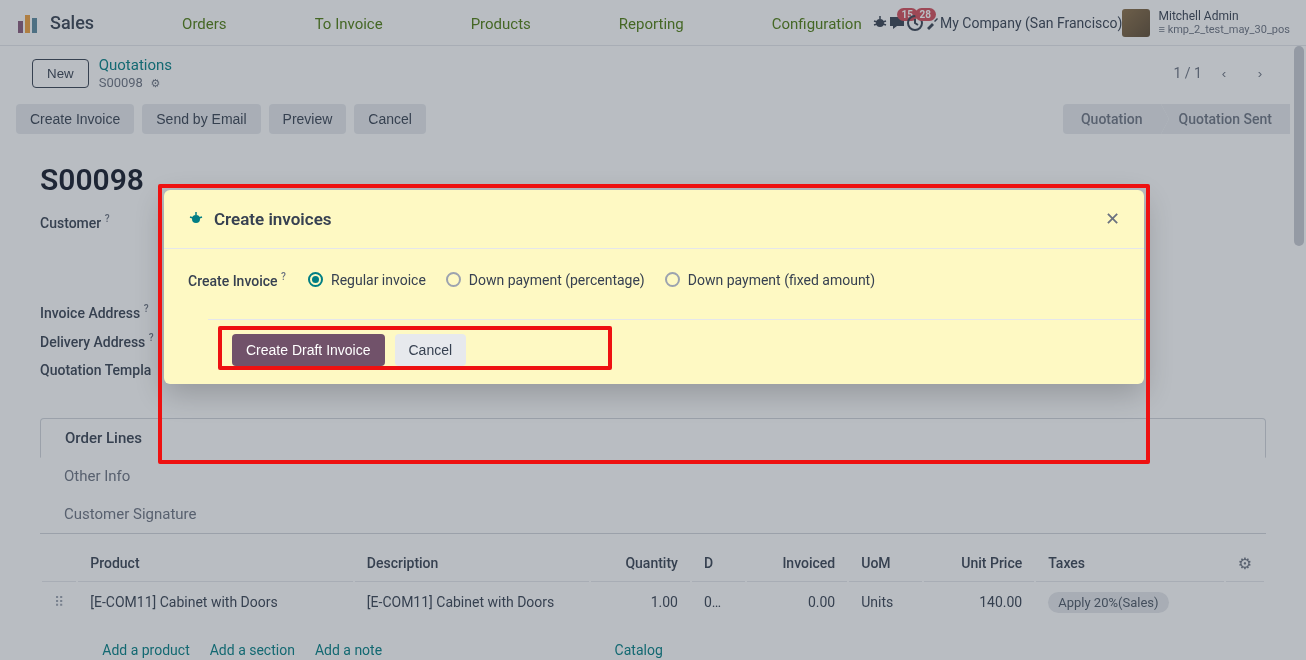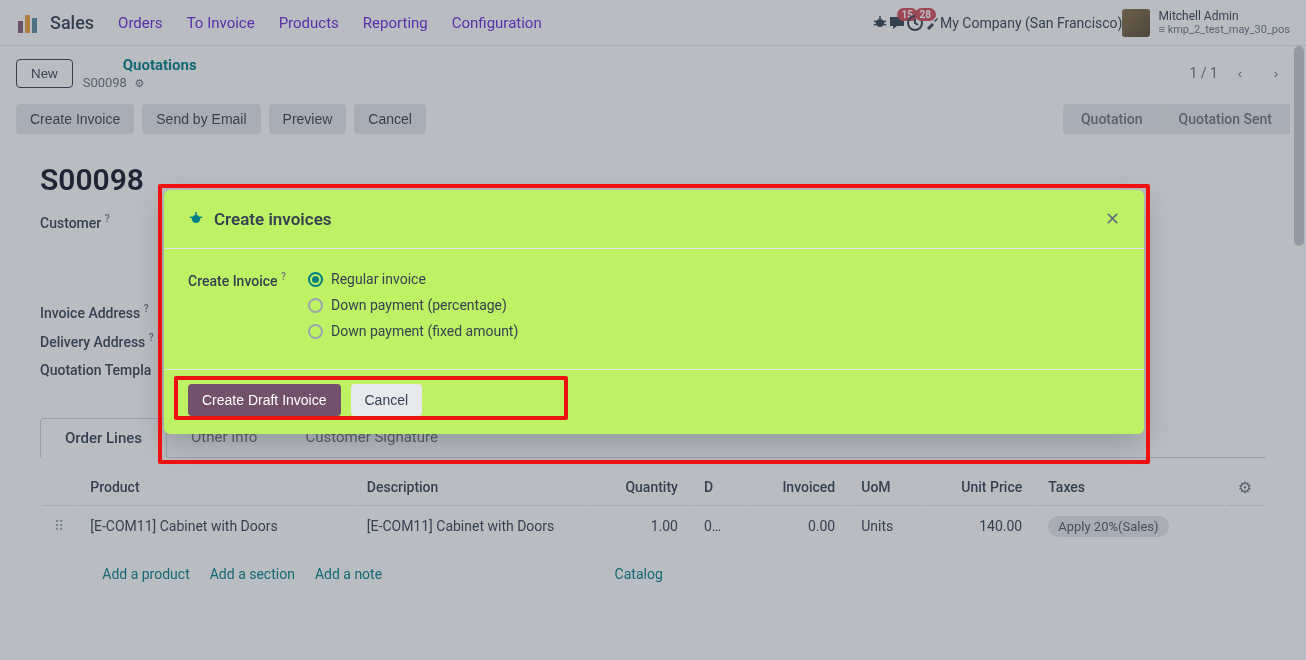--- a/index.html
+++ b/index.html
@@ -1,37 +1,37 @@
 <!DOCTYPE html>
 <html><head>
 <meta charset="utf-8">
 <style>
 * { box-sizing: border-box; margin: 0; padding: 0; }
 body { font-family: -apple-system, BlinkMacSystemFont, "Segoe UI", Roboto, sans-serif; font-size: 14px; color: #374151; background: #fff; width: 1306px; height: 660px; overflow: hidden; position: relative; }
 
 
 .navbar { height: 46px; background: #fff; border-bottom: 1px solid #e5e7eb; display: flex; align-items: center; padding: 0 16px; }
 .logo { width: 24px; height: 24px; margin-right: 10px; }
-.nav-left { display: flex; align-items: center; gap: 24px; }
+.nav-left { display: flex; align-items: flex-end; gap: 40px; }
 .nav-app { font-size: 18px; font-weight: 500; color: #374151; }
-.nav-item { color: #6d28d9; cursor: pointer; font-size: 15px; }
+.nav-item { color: #4d7c0f; cursor: pointer; font-size: 15px; margin-left: 48px; }
 .nav-right { margin-left: auto; display: flex; align-items: center; }
 .nav-icon { position: relative; cursor: pointer; display:flex; align-items:center; }
 .badge { position: absolute; top: -6px; right: -12px; background: #d44c59; color: #fff; font-size: 10px; padding: 1px 5px; border-radius: 8px; font-weight: bold; }
 .company { font-size: 14px; color: #374151; }
 .user-block { display: flex; align-items: center; gap: 8px; }
 .avatar { width: 28px; height: 28px; border-radius: 3px; background: linear-gradient(135deg,#8b6f47,#5d4a32); }
 .user-text { font-size: 12px; line-height: 1.2; }
 .user-db { color: #6b7280; font-size: 11px; }
 
 
-.cp { display: flex; align-items: center; padding: 10px 16px; justify-content: center; }
+.cp { display: flex; align-items: center; padding: 10px 32px; justify-content: center; }
 .btn-new { border: 1px solid #374151; background: #fff; padding: 6px 14px; border-radius: 4px; font-weight: 500; color: #374151; cursor: pointer; }
 .breadcrumb { margin-left: 10px; }
-.bc-link { color: #017e84; font-weight: 700; font-size: 15px; margin-left: 40px; }
+.bc-link { color: #017e84; font-weight: 400; font-size: 15px; }
 .bc-current { color: #6b7280; font-size: 13px; }
 .gear { color: #6b7280; font-size: 11px; margin-left: 4px; }
 .pager { margin-left: auto; display: flex; align-items: center; gap: 8px; color: #6b7280; }
 .pager-arrow { background:#fff; border:none; width:28px; height:28px; display:flex; align-items:center; justify-content:center; border-radius:4px; cursor:pointer; color:#6b7280; }
 
 
 .action-row { display: flex; align-items: center; padding: 4px 16px 12px; gap: 8px; }
 .btn-secondary { background: #e7e9ed; border: none; padding: 7px 14px; border-radius: 4px; font-weight: 500; color: #374151; cursor: pointer; font-size:14px;}
 .statusbar { margin-left: auto; display: flex; align-items: center; }
 .status-step { padding: 7px 18px; background: #e7e9ed; color: #6b7280; position: relative; font-weight:500; font-size:14px;}
@@ -41,53 +41,53 @@
 .status-step:not(.active):not(:first-child)::before { content:''; position:absolute; left:0; top:0; border-left:8px solid #fff; border-top:15px solid transparent; border-bottom:15px solid transparent;}
 
 
 .form-sheet { padding: 16px 40px; }
 .record-title { font-size: 30px; font-weight: 600; margin-bottom: 16px; color:#111827;}
 .field-row { display: flex; align-items: center; margin-bottom: 12px; }
 .field-label { font-weight: 500; color: #374151; font-size:14px;}
 .field-help { color: #6b7280; font-size: 10px; vertical-align: super; }
 
 
-.tabs { display: flex; border-bottom: 1px solid #d1d5db; margin-top: 40px; }
+.tabs { display: flex; border-bottom: 1px solid #d1d5db; margin-top: 40px; flex-direction: column; }
 .tab { padding: 10px 24px; color: #6b7280; cursor: pointer; font-size:15px;}
 .tab.active { border: 1px solid #d1d5db; border-bottom: 1px solid #fff; margin-bottom: -1px; border-radius: 4px 4px 0 0; color: #374151; font-weight:500;}
 
 
 .order-table { width: 100%; margin-top: 10px; }
 .order-table th { text-align: left; padding: 8px 12px; font-weight: 500; color: #374151; border-bottom: 1px solid #e5e7eb; font-size:14px;}
 .order-table th.num, .order-table td.num { text-align: right; }
 .order-table td { padding: 10px 12px; vertical-align: top; font-size:14px;}
 .drag-handle { color: #9ca3af; cursor: move; }
 .tax-pill { background: #e5e7eb; padding: 3px 10px; border-radius: 12px; font-size: 13px; color:#4b5563;}
 .add-links { padding: 10px 12px; display:flex; gap:20px;}
 .add-links a, .catalog-link { color: #017e84; cursor: pointer; font-size:14px;}
 .settings-icon-col { width:30px; text-align:right;}
 .cols-icon { color:#6b7280; cursor:pointer; font-size:16px;}
 
 
 .overlay { position: absolute; inset: 0; background: rgba(55,65,81,0.35); z-index: 10; }
 
 
-.modal { position: absolute; top: 190px; left: 164px; width: 980px; background: #bef264; z-index: 20; border-radius: 6px; box-shadow: 0 10px 30px rgba(0,0,0,0.2); }
+.modal { position: absolute; top: 190px; left: 164px; width: 980px; background: #fef9c3; z-index: 20; border-radius: 6px; box-shadow: 0 10px 30px rgba(0,0,0,0.2); }
 .modal-border { position:absolute; top:184px; left:158px; width:992px; height:280px; border:4px solid #e11; z-index:25; pointer-events:none; border-radius:2px;}
 .modal-header { display: flex; align-items: center; padding: 18px 24px; border-bottom: 1px solid #e5e7eb; }
 .modal-title { font-size: 17px; font-weight: 600; color: #374151; margin-left:10px;}
 .modal-close { margin-left: auto; cursor: pointer; color: #6b7280; font-size: 18px; background:none; border:none;}
 .modal-body { padding: 22px 24px 30px; display: flex; }
 .modal-label { font-weight: 500; width: 120px; font-size:14px;}
-.radio-group { display: flex; flex-direction: column; gap: 10px; }
+.radio-group { display: flex; flex-direction: row; gap: 20px; }
 .radio-item { display: flex; align-items: center; gap: 8px; cursor: pointer; font-size:14px;}
 .radio { width: 15px; height: 15px; border: 2px solid #9ca3af; border-radius: 50%; display: inline-flex; align-items: center; justify-content: center; }
 .radio.checked { border-color: #017e84; }
 .radio.checked::after { content: ''; width: 7px; height: 7px; background: #017e84; border-radius: 50%; }
-.modal-footer { padding: 14px 24px 18px; border-top: 1px solid #e5e7eb; display: flex; gap: 10px; position:relative;}
+.modal-footer { padding: 14px 24px 18px; border-top: 1px solid #e5e7eb; display: flex; gap: 10px; position:relative;margin-left:44px;}
 .btn-primary { background: #71526a; color: #fff; border: none; padding: 8px 14px; border-radius: 4px; font-weight: 500; cursor: pointer; font-size:14px;}
 .footer-highlight { position:absolute; left:10px; top:6px; width:394px; height:44px; border:4px solid #e11; border-radius:2px; pointer-events:none;}
 
 
 .scrollbar-v { position:absolute; right:2px; top:46px; width:10px; height:200px; background:#c7cad1; border-radius:5px;}
 </style>
 </head>
 <body>
 
 <div class="navbar">

